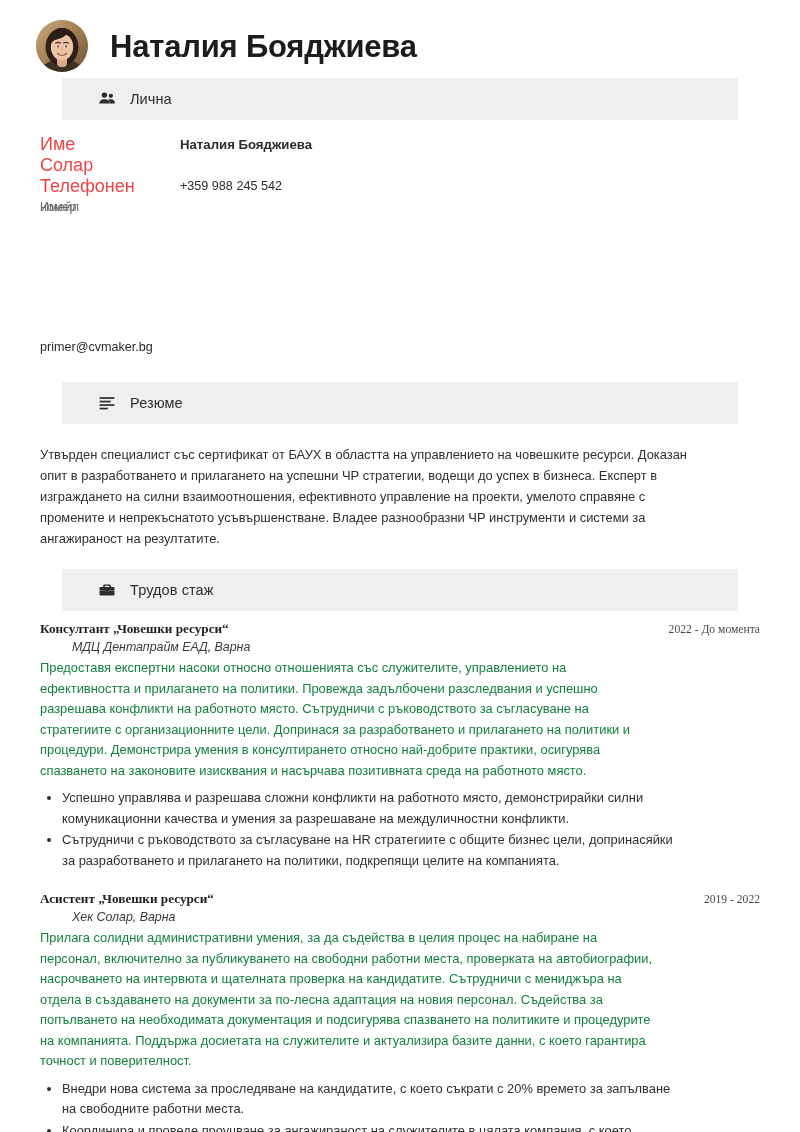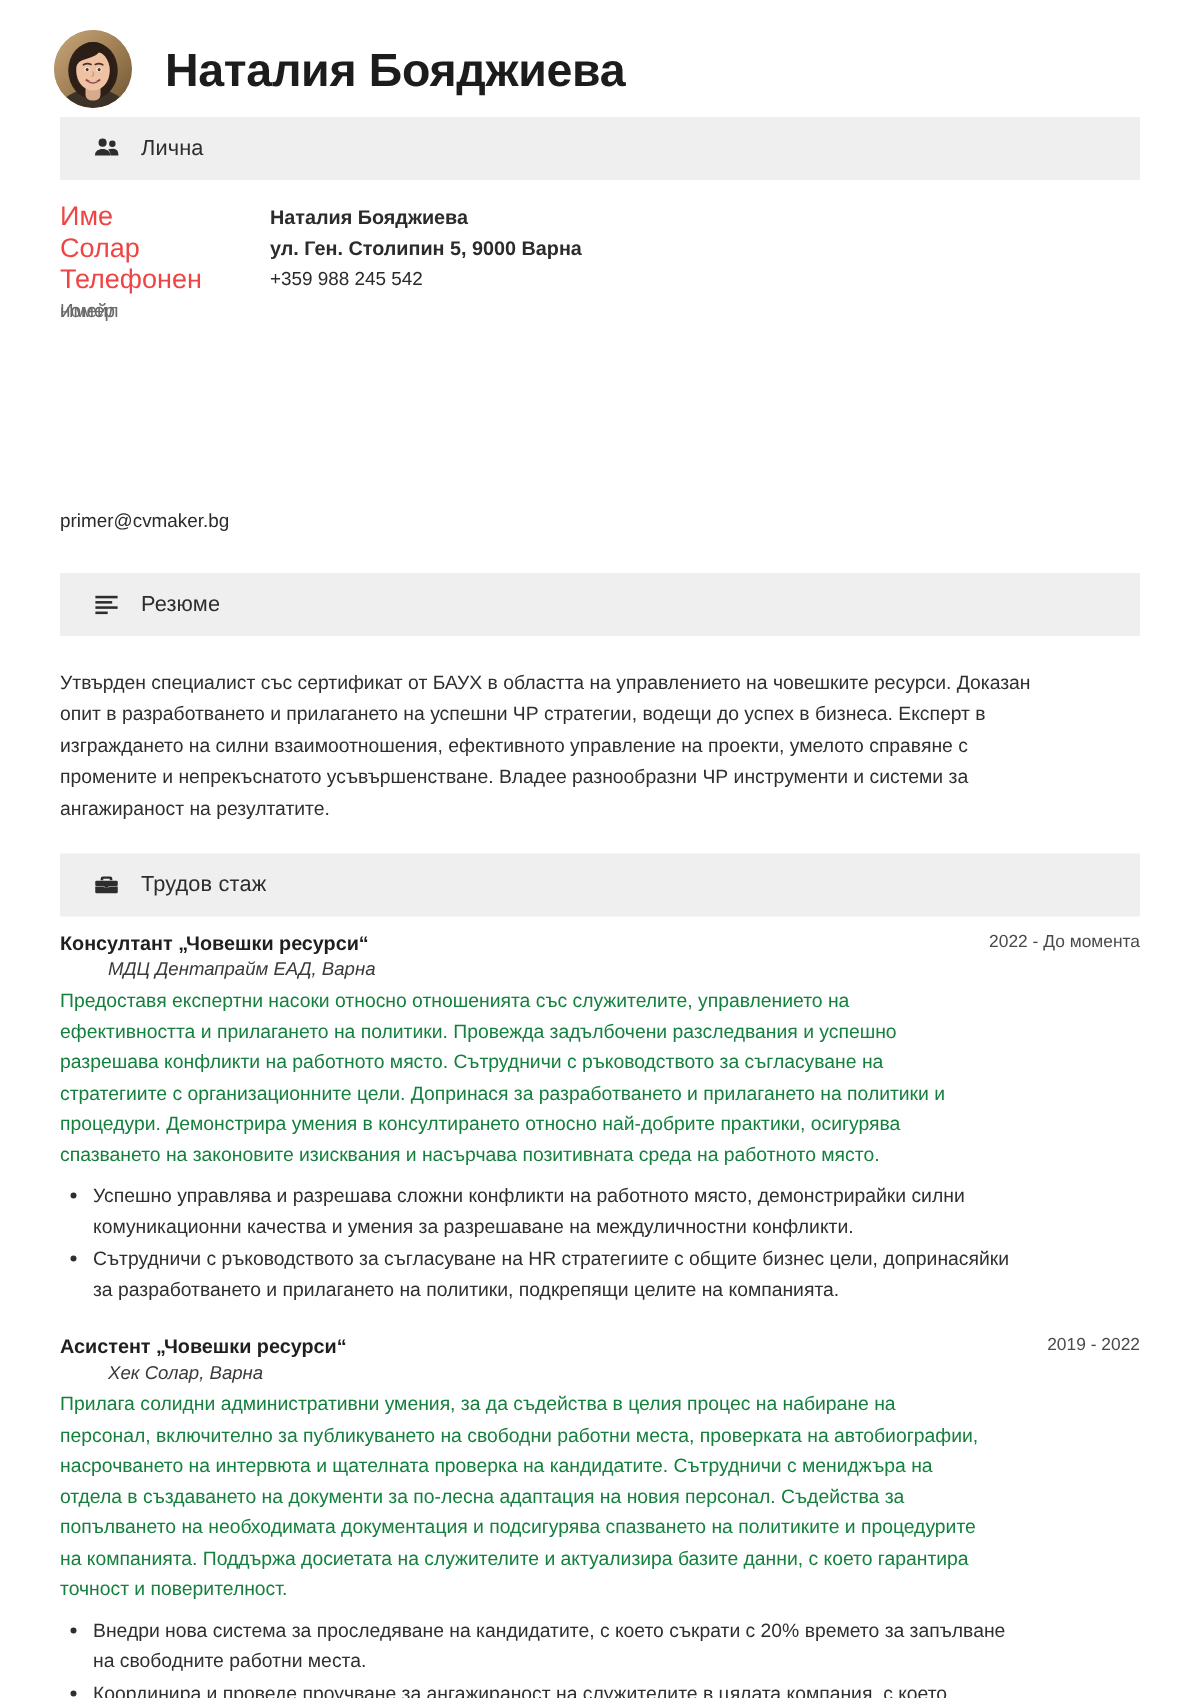--- a/index.html
+++ b/index.html
@@ -48,26 +48,26 @@
     font-weight: bold;
     color: #1c1c1c;
     letter-spacing: -0.2px;
     margin-left: 22px;
     line-height: 1;
     white-space: nowrap;
   }
 
   
   .section-bar {
-    margin: 0 40px;
+    margin: 0 62px;
     background: #efefef;
     height: 42px;
     display: flex;
     align-items: center;
-    padding-left: 22px;
+    padding-left: 36px;
     box-sizing: border-box;
   }
   .section-bar .sec-icon {
     width: 18px;
     height: 18px;
     flex: 0 0 18px;
     display: flex;
     align-items: center;
     justify-content: center;
     color: #2d2d2d;
@@ -132,21 +132,22 @@
     box-sizing: content-box;
   }
   .summary p { margin: 0; }
 
   
   .exp-wrap { padding: 10px 40px 0 40px; }
   .job { margin-bottom: 2px; }
   .job-head {
     display: flex;
     justify-content: space-between;
-    align-items: flex-start;
+    align-items: center;
+    font-family: Liberation Serif, serif;
   }
   .job-title {
     font-size: 13.2px;
     font-weight: bold;
     color: #1f1f1f;
   }
   .job-dates {
     font-size: 11.6px;
     color: #4a4a4a;
     white-space: nowrap;
@@ -246,21 +247,20 @@
     <span class="section-title">Лична</span>
   </div>
 
   <div class="personal">
     <div class="p-row">
       <div class="p-label">Име</div>
       <div class="p-value bold">Наталия Бояджиева</div>
     </div>
     <div class="p-row">
       <div class="p-label">Солар</div>
-      <div class="p-value bold">ул. Ген. Столипин 5, 9000 Варна</div>
     </div>
     <div class="p-row">
       <div class="p-label">Телефонен</div>
       <div class="p-value">+359 988 245 542</div>
     </div>
     <div class="p-row overlap">
       <div class="p-label-stack">
         <span class="p-label-overlay">номер</span>
         <span class="p-label-overlay">Имейл</span>
       </div>

